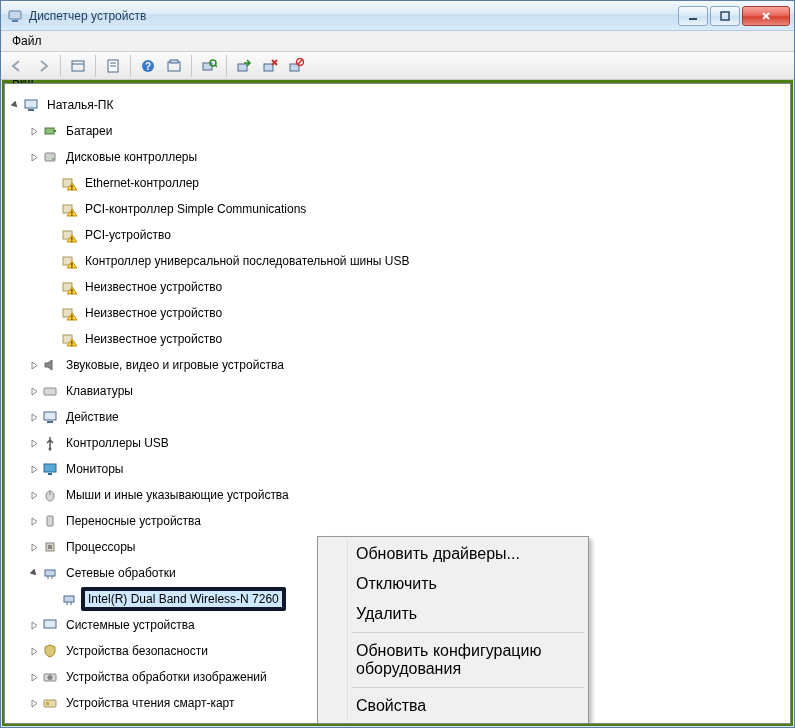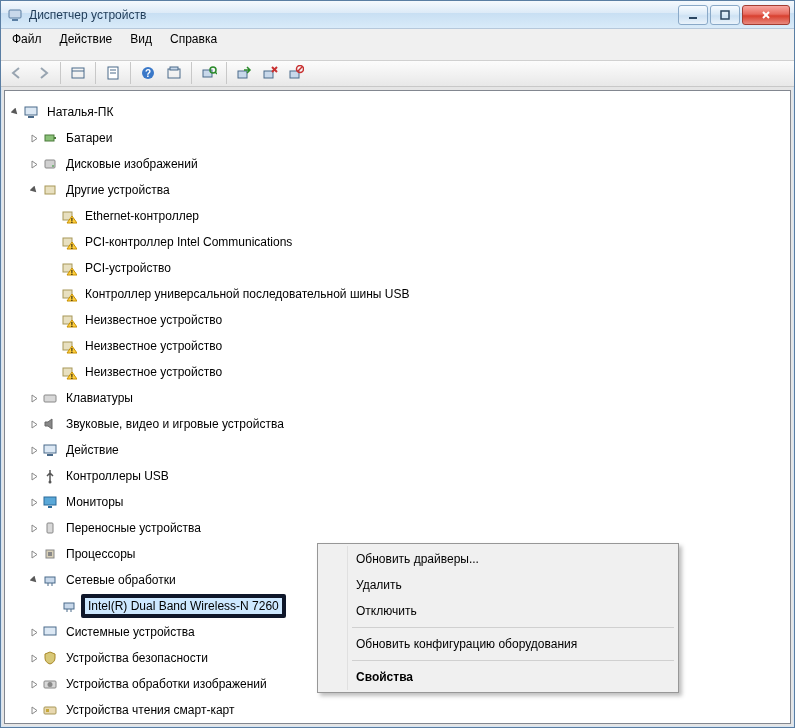--- a/index.html
+++ b/index.html
@@ -9,21 +9,21 @@
     font-size: 12px;
     background: #fff;
     width: 795px;
     height: 728px;
     overflow: hidden;
   }
   .window {
     width: 795px;
     height: 728px;
     border: 1px solid #5a7ea3;
-    background: #e5e5e5;
+    background: #4d7c0f;
     display: flex;
     flex-direction: column;
     box-shadow: 0 0 0 1px #d6e4f2 inset;
   }
   
   .titlebar {
     height: 30px;
     background: linear-gradient(to bottom, #f5f9fd 0%, #dceaf7 45%, #c8dff3 46%, #d9ebf9 100%);
     display: flex;
     align-items: center;
@@ -54,26 +54,27 @@
     width:48px;
     background: linear-gradient(to bottom,#f8a6a0,#e76b5f 45%,#d8402f 55%,#e9897e);
     border-color:#a23d32;
   }
   .win-btn svg { width:12px; height:12px; }
   .win-btn.close svg { stroke:#fff; }
   .win-btn.min svg, .win-btn.max svg { stroke:#2b4662; fill:none; }
 
   
   .menubar {
-    height:34px;
+    height:21px;
     background:#f0f0f0;
     border-bottom:1px solid #d0d0d0;
     display:flex;
     align-items:stretch;
     padding:0 2px;
+    flex-direction:column;
   }
   .menu-item {
     padding:3px 9px;
     cursor:default;
   }
 
   
   .toolbar {
     height:28px;
     background: linear-gradient(to bottom,#fcfcfc,#e8e8e8);
@@ -143,40 +144,40 @@
   .children { padding-left:19px; }
 
   
   .children { position:relative; }
 
   
   .context-menu {
     position:absolute;
     left:312px;
     top:452px;
-    width:362px;
+    width:272px;
     background:#f0f0f0;
     border:1px solid #979797;
     box-shadow:3px 3px 4px rgba(0,0,0,0.25);
     padding:2px;
-    font-size:12px;
+    font-size:16px;
   }
   .cm-gutter {
     position:absolute;
     left:2px; top:2px; bottom:2px;
     width:28px;
     background:#f0f0f0;
     border-right:1px solid #e0e0e0;
   }
   .cm-item {
     position:relative;
     padding:6px 14px 6px 36px;
     cursor:default;
   }
-  .cm-item.bold { font-weight:bold; }
+  .cm-item.bold { font-weight:normal; }
   .cm-sep {
     height:1px;
     background:#d0d0d0;
     margin:3px 2px 3px 32px;
   }
 </style>
 </head>
 <body>
 
 <div class="window">
@@ -330,37 +331,24 @@
                   <svg viewBox="0 0 9 9">
                     <path d="M2 1 L7 4.5 L2 8 Z" fill="none" stroke="#888"></path>
                   </svg>
                 </span>
               <span class="node-icon">
                   <svg viewBox="0 0 16 16">
                     <rect x="3" y="4" width="10" height="8" fill="#d0d0d0" stroke="#888" rx="1"></rect>
                     <circle cx="11" cy="10" r="1" fill="#6a6"></circle>
                   </svg>
                 </span>
-              <span class="node-label">Дисковые изображений</span>
+              <span class="node-label">Дисковые контроллеры</span>
             </div>
 
             <div class="tree-node">
-              <div class="node-row">
-                <span class="expander">
-                    <svg viewBox="0 0 9 9">
-                      <path d="M1 1 L7 4.5 L1 8 Z" fill="#595959" transform="rotate(45 4.5 4.5)"></path>
-                    </svg>
-                  </span>
-                <span class="node-icon">
-                    <svg viewBox="0 0 16 16">
-                      <rect x="3" y="4" width="10" height="8" fill="#e8e0c0" stroke="#a89858"></rect>
-                    </svg>
-                  </span>
-                <span class="node-label">Другие устройства</span>
-              </div>
               <div class="children">
                 <div class="node-row">
                   <span class="expander"></span>
                   <span class="node-icon">
                       <svg viewBox="0 0 16 16">
                         <rect x="2" y="4" width="9" height="8" fill="#e8e0c0" stroke="#a89858"></rect>
                         <path d="M11 8 L16 15 L6 15 Z" fill="#ffd040" stroke="#c89000"></path>
                         <text x="11" y="14.5" text-anchor="middle" font-size="7" font-weight="bold">!</text>
                       </svg>
                     </span>
@@ -368,21 +356,21 @@
                 </div>
                 <div class="node-row">
                   <span class="expander"></span>
                   <span class="node-icon">
                       <svg viewBox="0 0 16 16">
                         <rect x="2" y="4" width="9" height="8" fill="#e8e0c0" stroke="#a89858"></rect>
                         <path d="M11 8 L16 15 L6 15 Z" fill="#ffd040" stroke="#c89000"></path>
                         <text x="11" y="14.5" text-anchor="middle" font-size="7" font-weight="bold">!</text>
                       </svg>
                     </span>
-                  <span class="node-label">PCI-контроллер Intel Communications</span>
+                  <span class="node-label">PCI-контроллер Simple Communications</span>
                 </div>
                 <div class="node-row">
                   <span class="expander"></span>
                   <span class="node-icon">
                       <svg viewBox="0 0 16 16">
                         <rect x="2" y="4" width="9" height="8" fill="#e8e0c0" stroke="#a89858"></rect>
                         <path d="M11 8 L16 15 L6 15 Z" fill="#ffd040" stroke="#c89000"></path>
                         <text x="11" y="14.5" text-anchor="middle" font-size="7" font-weight="bold">!</text>
                       </svg>
                     </span>
@@ -436,38 +424,38 @@
             </div>
 
             <div class="node-row">
               <span class="expander">
                   <svg viewBox="0 0 9 9">
                     <path d="M2 1 L7 4.5 L2 8 Z" fill="none" stroke="#888"></path>
                   </svg>
                 </span>
               <span class="node-icon">
                   <svg viewBox="0 0 16 16">
+                    <path d="M3 6 H6 L10 3 V13 L6 10 H3 Z" fill="#888" stroke="#666"></path>
+                  </svg>
+                </span>
+              <span class="node-label">Звуковые, видео и игровые устройства</span>
+            </div>
+
+            <div class="node-row">
+              <span class="expander">
+                  <svg viewBox="0 0 9 9">
+                    <path d="M2 1 L7 4.5 L2 8 Z" fill="none" stroke="#888"></path>
+                  </svg>
+                </span>
+              <span class="node-icon">
+                  <svg viewBox="0 0 16 16">
                     <rect x="2" y="5" width="12" height="7" fill="#d8d8d8" stroke="#888" rx="1"></rect>
                   </svg>
                 </span>
               <span class="node-label">Клавиатуры</span>
-            </div>
-
-            <div class="node-row">
-              <span class="expander">
-                  <svg viewBox="0 0 9 9">
-                    <path d="M2 1 L7 4.5 L2 8 Z" fill="none" stroke="#888"></path>
-                  </svg>
-                </span>
-              <span class="node-icon">
-                  <svg viewBox="0 0 16 16">
-                    <path d="M3 6 H6 L10 3 V13 L6 10 H3 Z" fill="#888" stroke="#666"></path>
-                  </svg>
-                </span>
-              <span class="node-label">Звуковые, видео и игровые устройства</span>
             </div>
 
             <div class="node-row">
               <span class="expander">
                   <svg viewBox="0 0 9 9">
                     <path d="M2 1 L7 4.5 L2 8 Z" fill="none" stroke="#888"></path>
                   </svg>
                 </span>
               <span class="node-icon">
                   <svg viewBox="0 0 16 16">
@@ -501,20 +489,34 @@
                 </span>
               <span class="node-icon">
                   <svg viewBox="0 0 16 16">
                     <rect x="2" y="3" width="12" height="8" fill="#5aa8d8" stroke="#2a6a9a"></rect>
                     <rect x="6" y="12" width="4" height="2" fill="#2a6a9a"></rect>
                   </svg>
                 </span>
               <span class="node-label">Мониторы</span>
             </div>
 
+            <div class="node-row">
+              <span class="expander">
+                  <svg viewBox="0 0 9 9">
+                    <path d="M2 1 L7 4.5 L2 8 Z" fill="none" stroke="#888"></path>
+                  </svg>
+                </span>
+              <span class="node-icon">
+                  <svg viewBox="0 0 16 16">
+                    <ellipse cx="8" cy="9" rx="4" ry="5" fill="#d8d8d8" stroke="#888"></ellipse>
+                    <line x1="8" y1="4" x2="8" y2="8" stroke="#888"></line>
+                  </svg>
+                </span>
+              <span class="node-label">Мыши и иные указывающие устройства</span>
+            </div>
 
             <div class="node-row">
               <span class="expander">
                   <svg viewBox="0 0 9 9">
                     <path d="M2 1 L7 4.5 L2 8 Z" fill="none" stroke="#888"></path>
                   </svg>
                 </span>
               <span class="node-icon">
                   <svg viewBox="0 0 16 16">
                     <rect x="5" y="3" width="6" height="10" fill="#d8d8d8" stroke="#888" rx="1"></rect>
@@ -628,22 +630,22 @@
             </div>
 
           </div>
         </div>
 
       </div>
 
       <div class="context-menu">
         <div class="cm-gutter"></div>
         <div class="cm-item">Обновить драйверы...</div>
+        <div class="cm-item">Отключить</div>
         <div class="cm-item">Удалить</div>
-        <div class="cm-item">Отключить</div>
         <div class="cm-sep"></div>
         <div class="cm-item">Обновить конфигурацию оборудования</div>
         <div class="cm-sep"></div>
         <div class="cm-item bold">Свойства</div>
       </div>
 
     </div>
   </div>
 
 </div>

